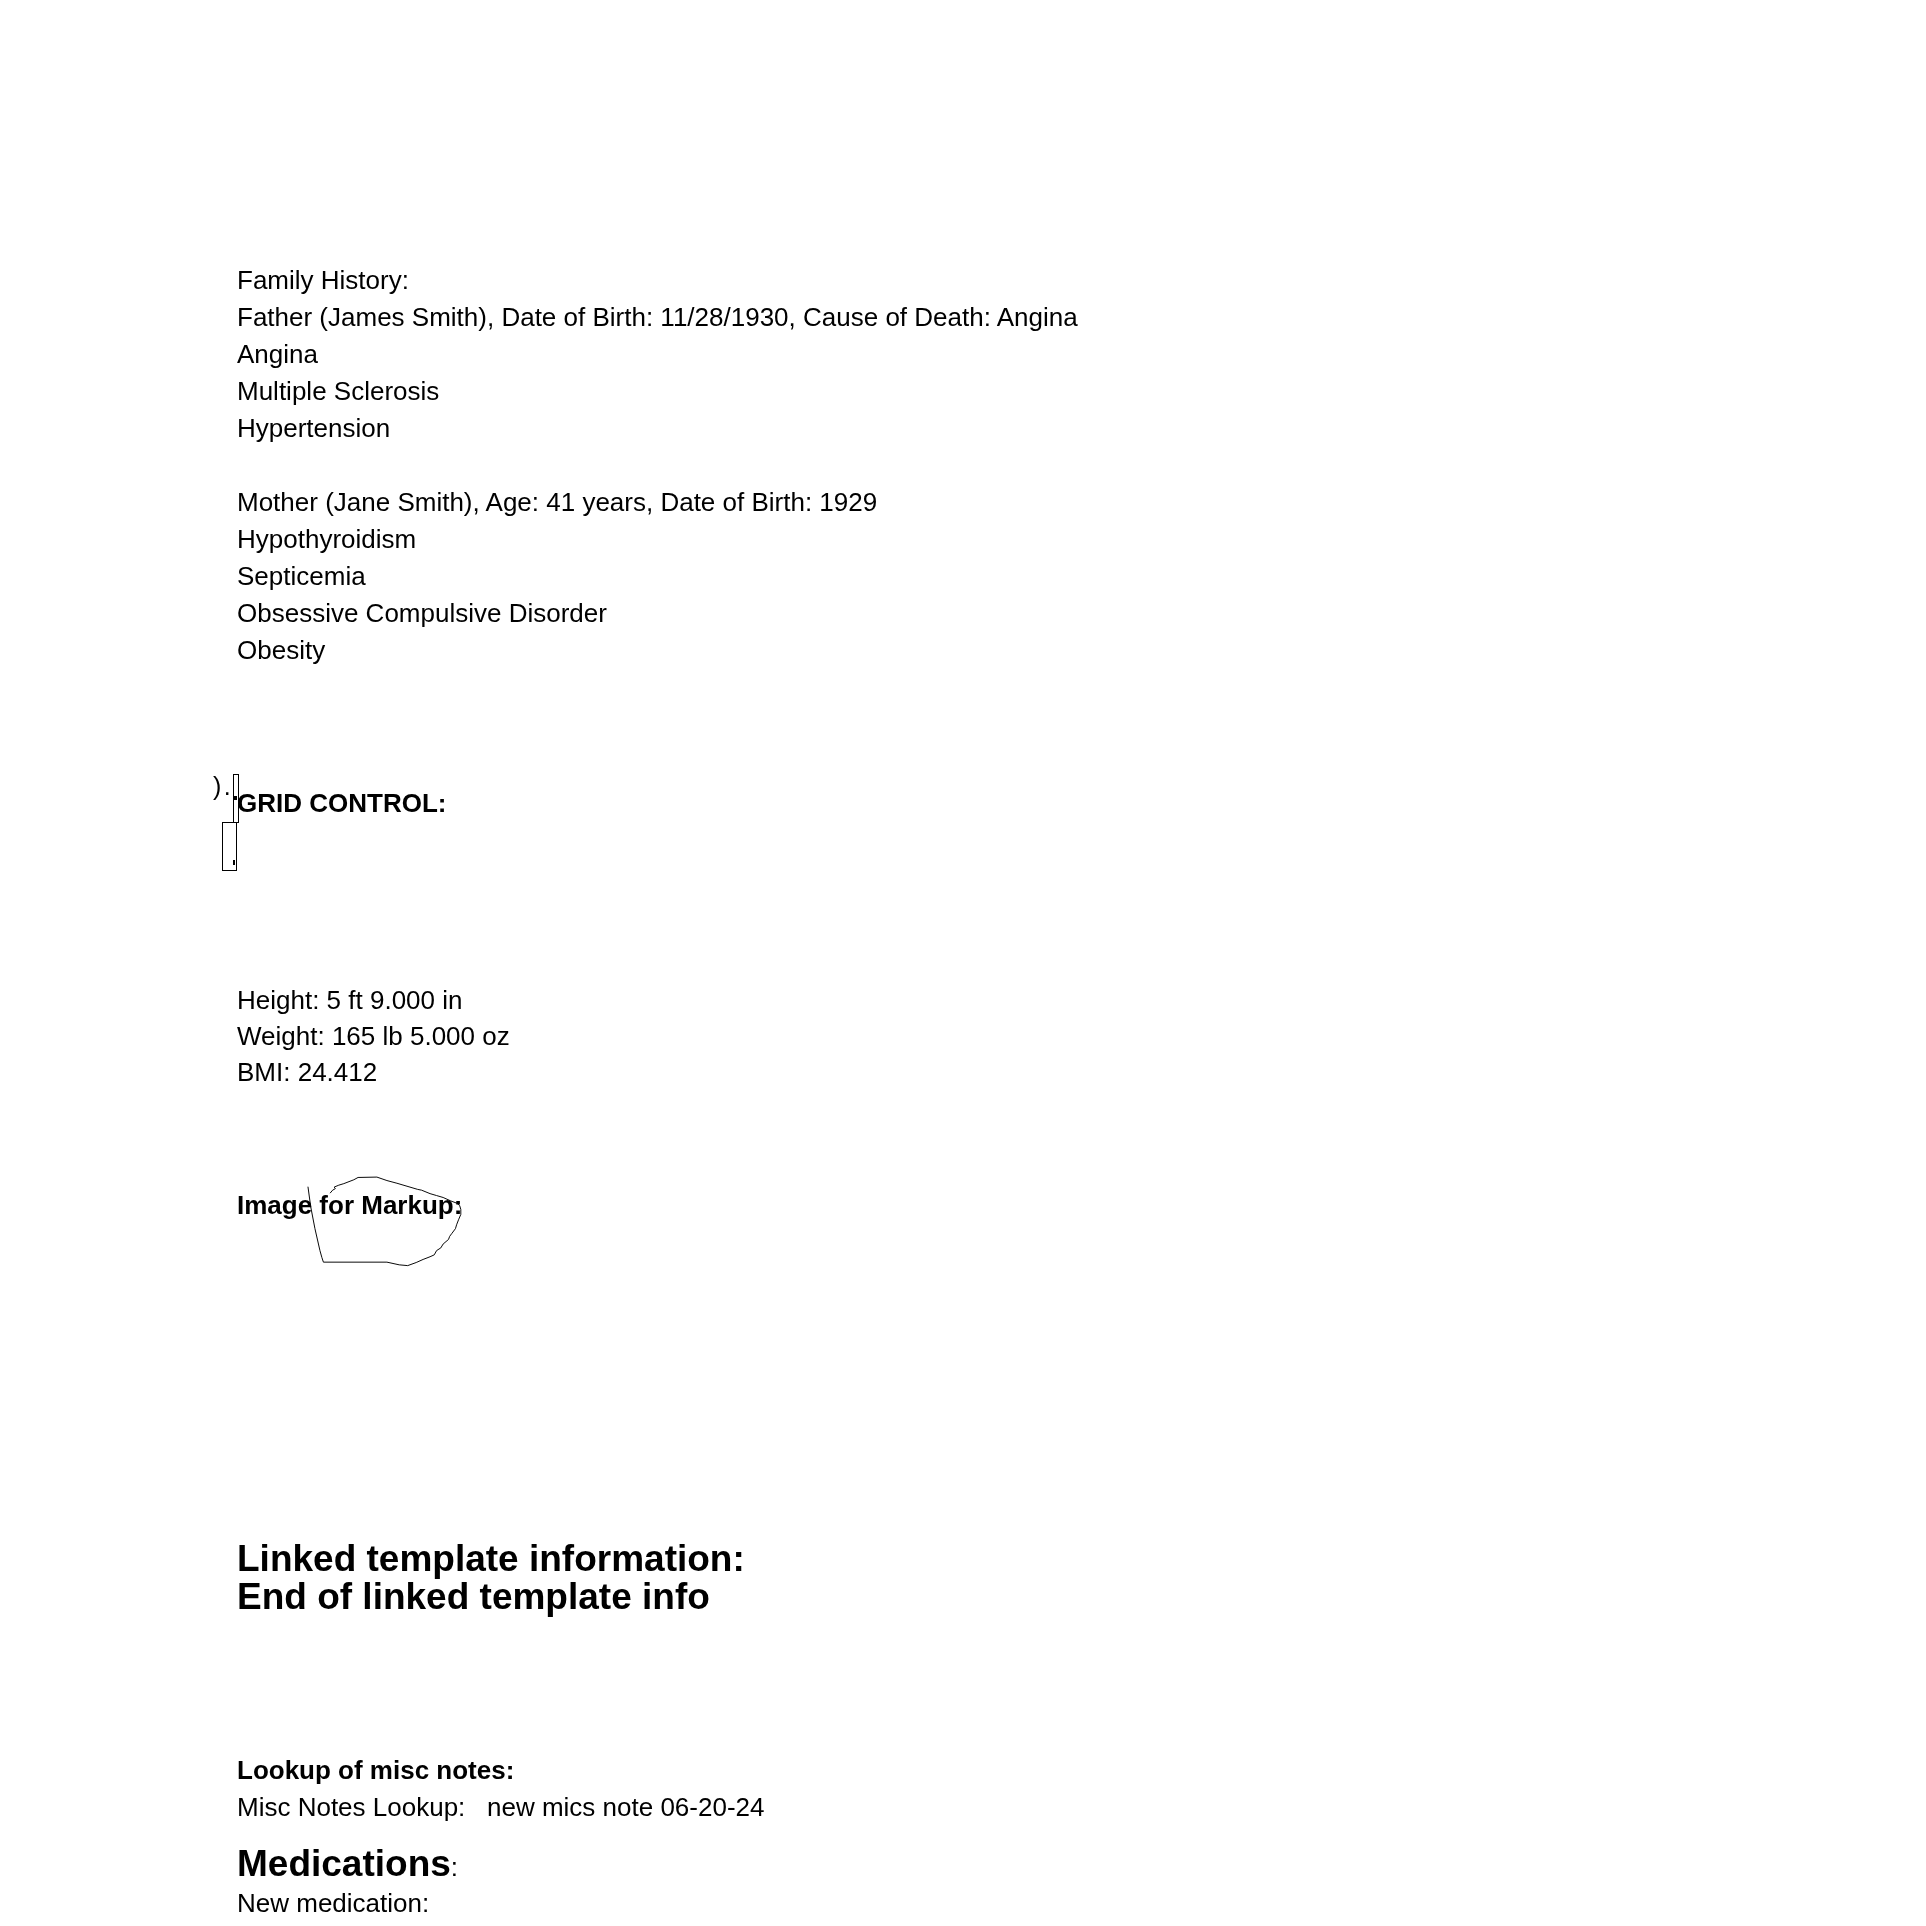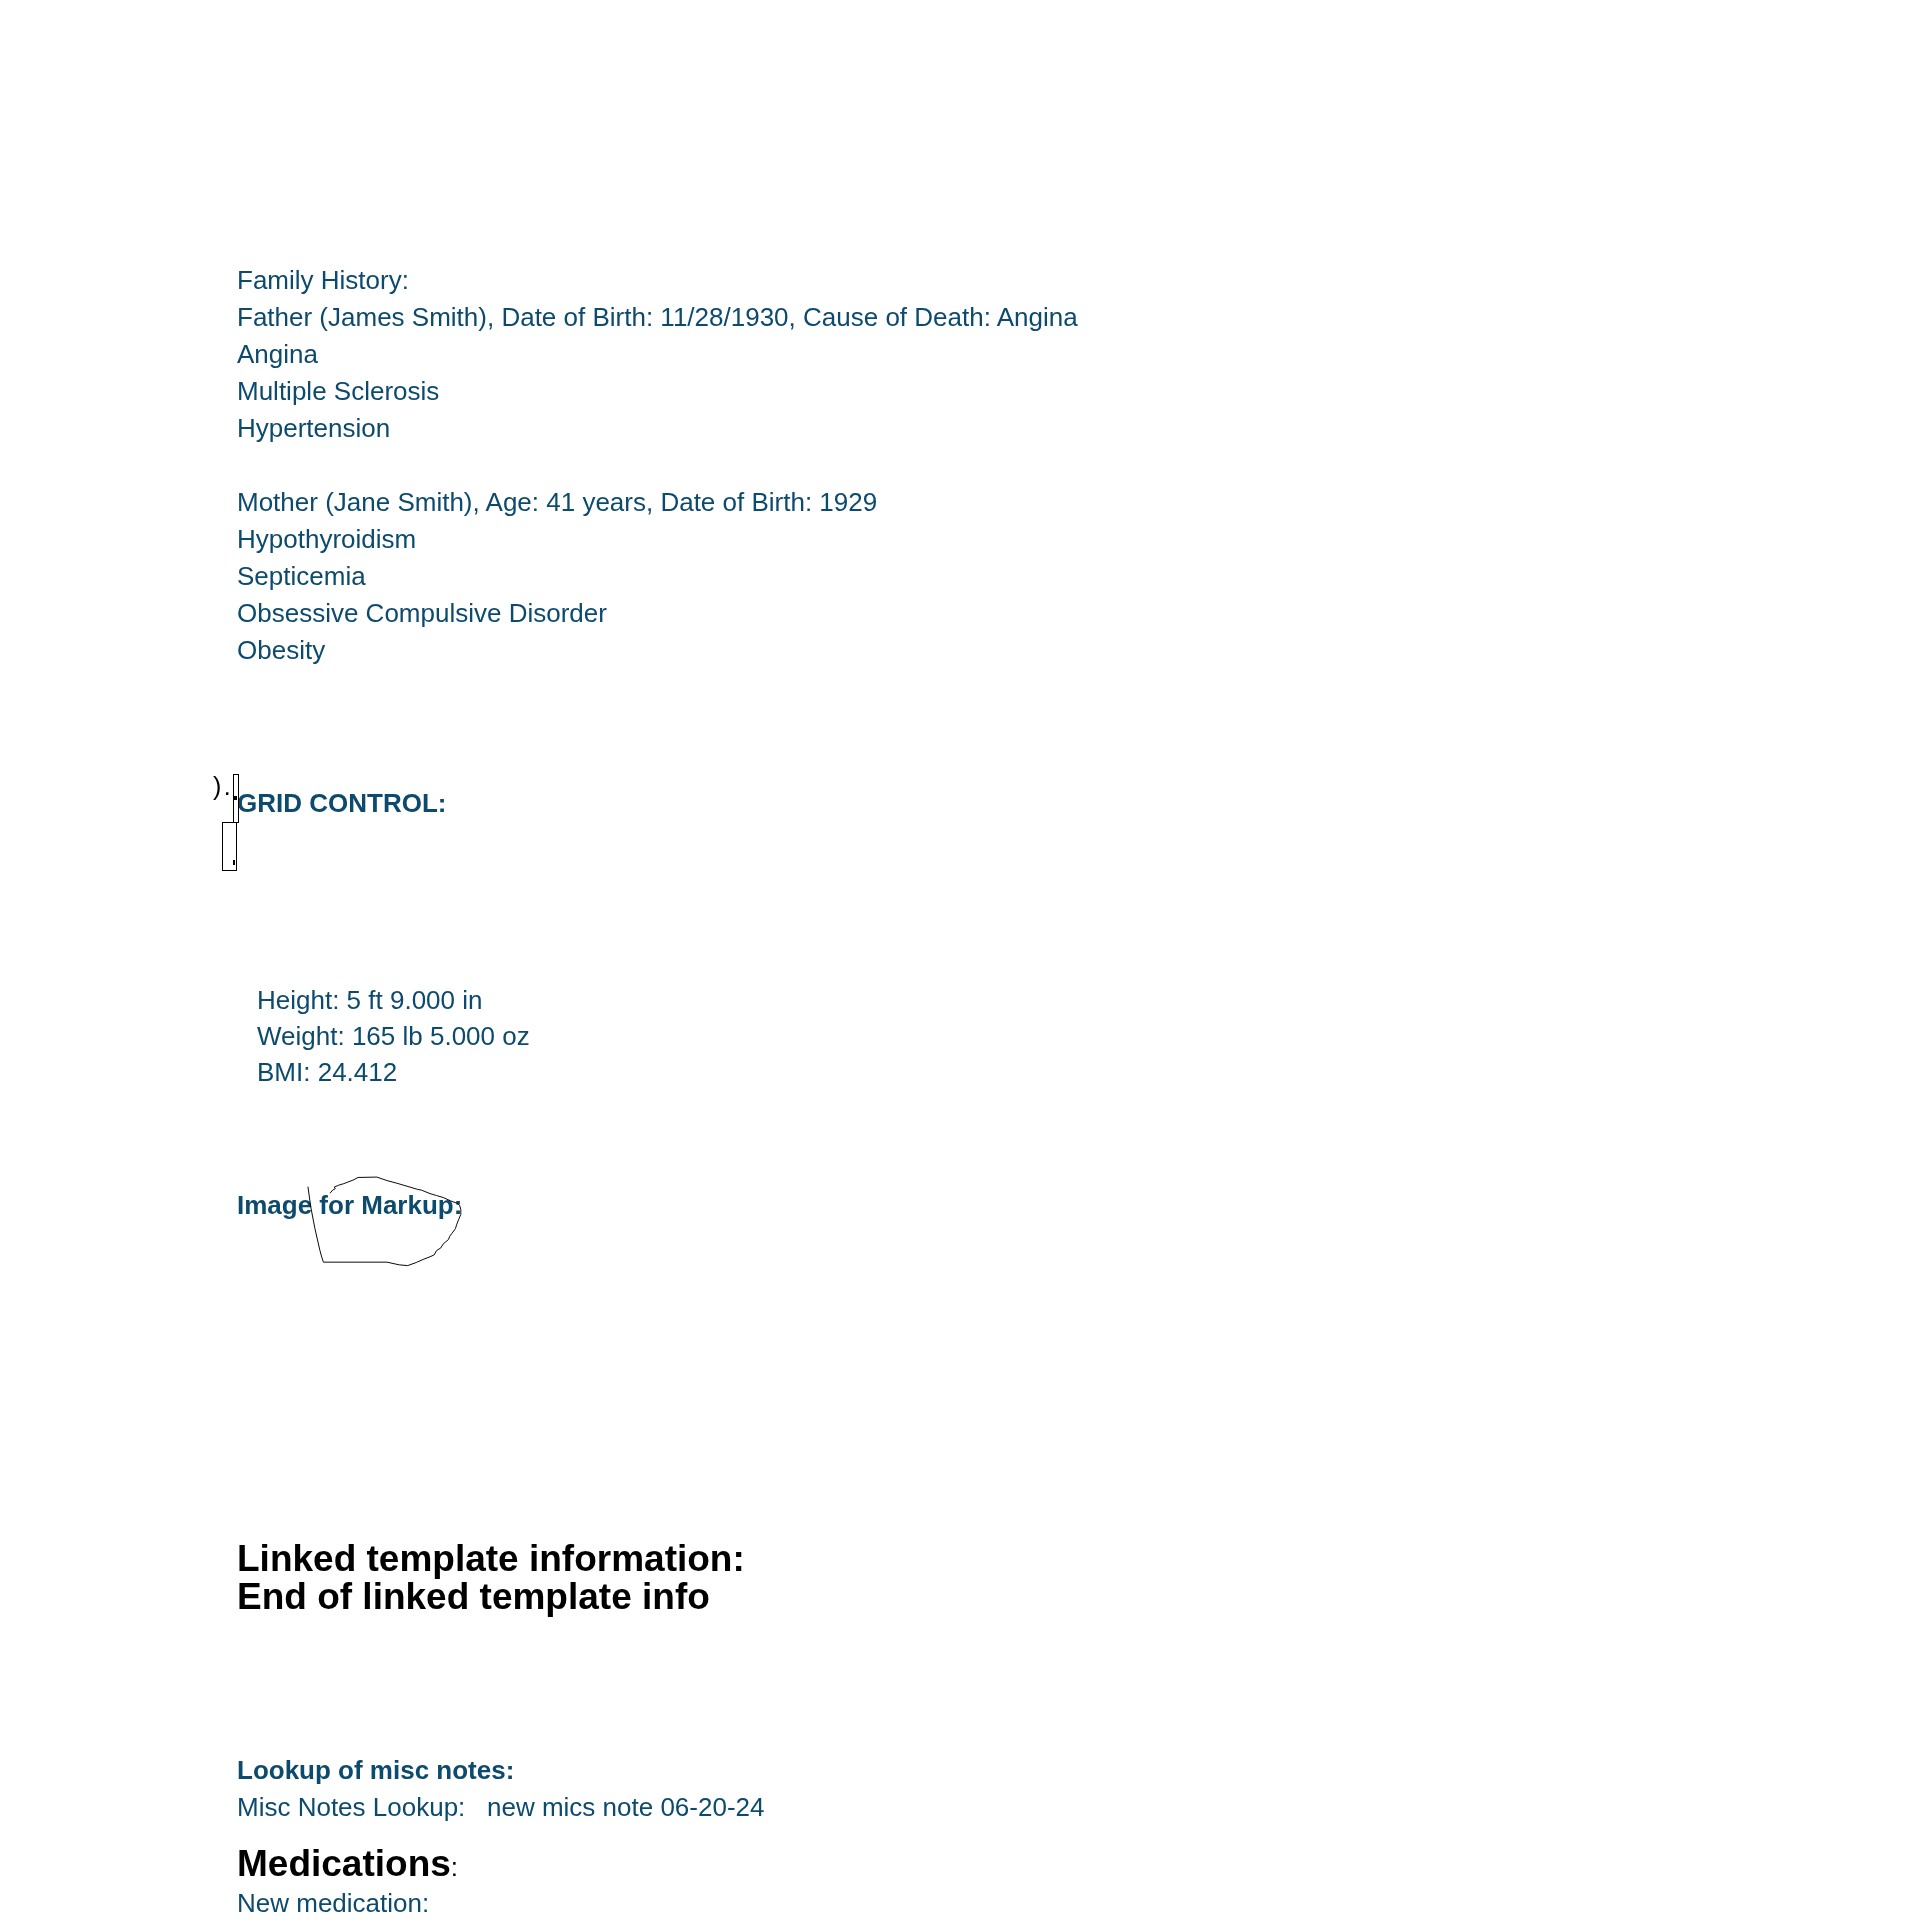--- a/index.html
+++ b/index.html
@@ -14,23 +14,23 @@
   }
   .blk {
     position: absolute;
     left: 237px;
     width: 1572px;
   }
   .line {
     font-size: 26px;
     line-height: 37px;
     white-space: pre-wrap;
-    color: #0c4a6e;
+    color: #000000;
   }
-  .vit .line { line-height: 36px; margin-left: 20px; }
+  .vit .line { line-height: 36px; }
   .bold { font-weight: bold; }
   .big {
     font-size: 37px;
     line-height: 38px;
     font-weight: bold;
     white-space: pre-wrap;
   }
   .med-colon {
     font-size: 26px;
     font-weight: normal;

